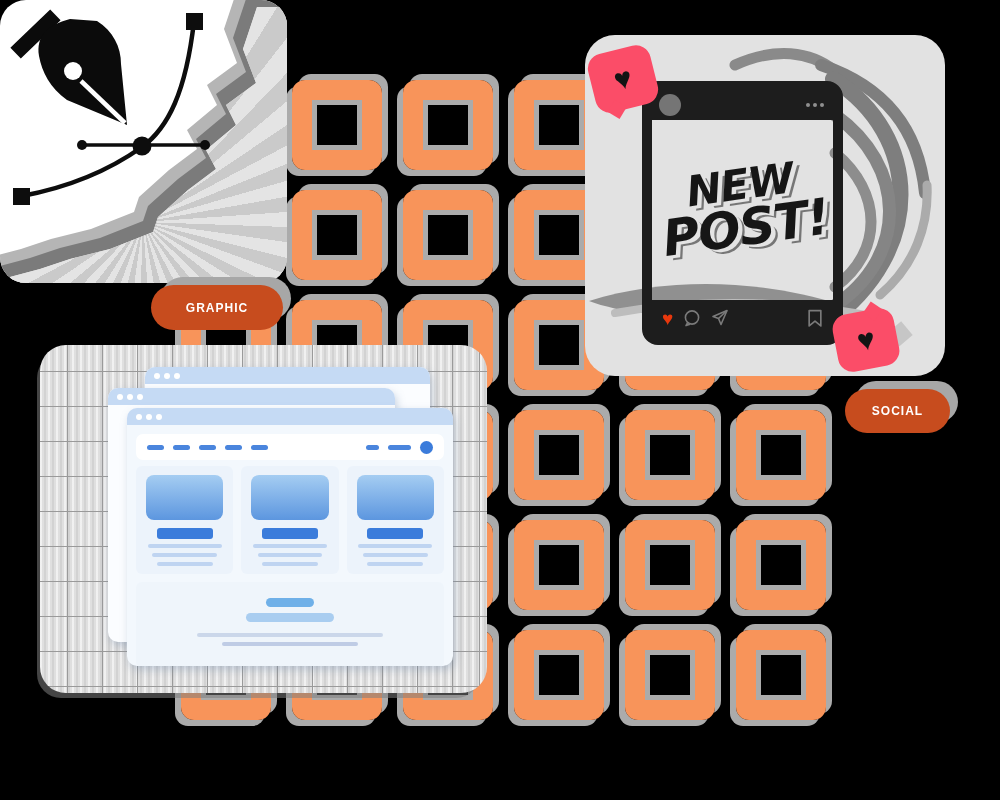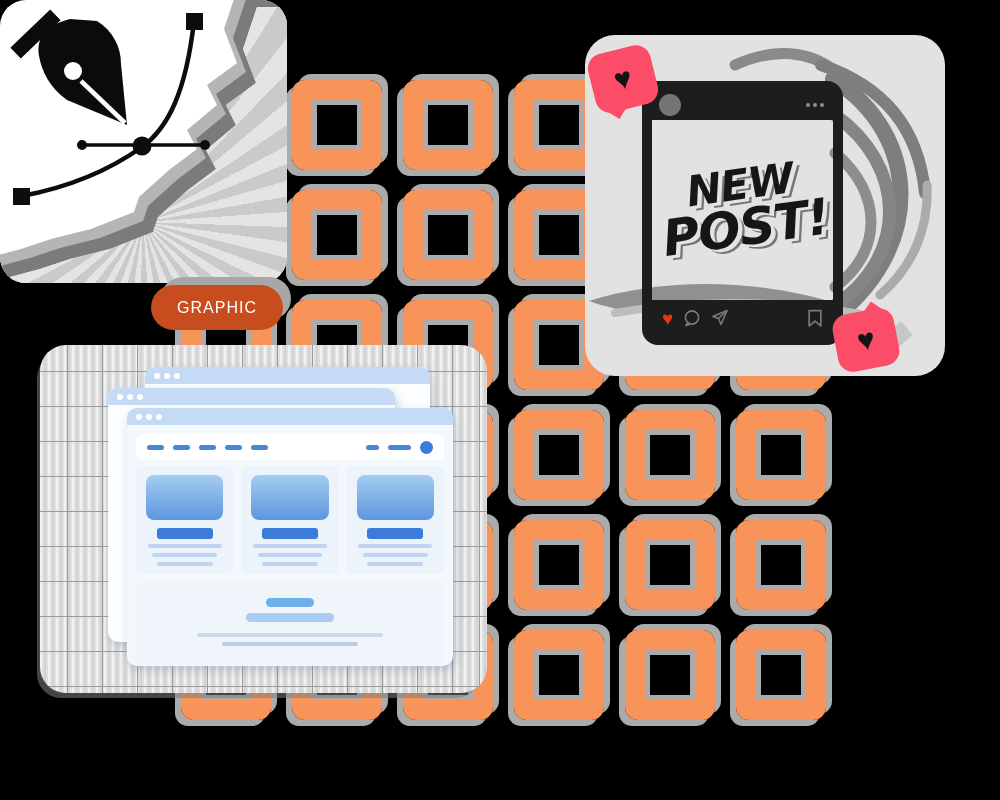--- a/index.html
+++ b/index.html
@@ -9,21 +9,21 @@
   
   .sq{position:absolute;width:90px;height:90px;box-sizing:border-box;
       border:20px solid var(--c-orange);border-radius:13px;z-index:1;
       box-shadow: inset 0 0 0 5px var(--c-gray_accent),
                   6px -6px 0 0 var(--c-gray_accent),
                  -6px 6px 0 0 var(--c-gray_accent);}
 
   
   .badge{position:absolute;z-index:8;display:flex;align-items:center;justify-content:center;
          background:var(--c-badge_bg);color:var(--c-badge_text);
-         font-weight:normal;font-size:16px;letter-spacing:1px;text-align:center;}
+         font-weight:bold;font-size:12px;letter-spacing:1px;text-align:center;}
   .badge.shadowed{box-shadow:9px -9px 0 -1px #A7A7A7;}
   #badge-graphic{left:151px;top:285px;width:132px;height:45px;border-radius:23px;}
   #badge-uiux{left:375px;top:698px;width:108px;height:45px;border-radius:23px;}
   #badge-social{left:845px;top:389px;width:105px;height:44px;border-radius:22px;}
 
   
   #pen-card{position:absolute;left:0;top:0;width:287px;height:283px;background:#fff;
             border-radius:26px;overflow:hidden;z-index:5;}
   .tear{position:absolute;inset:0;}
   .tear-light{background:#B5B5B5;
@@ -284,14 +284,15 @@
       <span class="ph">♥</span>
       <span class="pink-tail"></span>
     </div>
     <div class="pink-badge" id="pink-br">
       <span class="ph">♥</span>
       <span class="pink-tail"></span>
     </div>
   </div>
 
   <div class="badge shadowed" id="badge-graphic">GRAPHIC</div>
+  <div class="badge shadowed" id="badge-social">SOCIAL</div>
 
 </div>
 
 </body></html>

